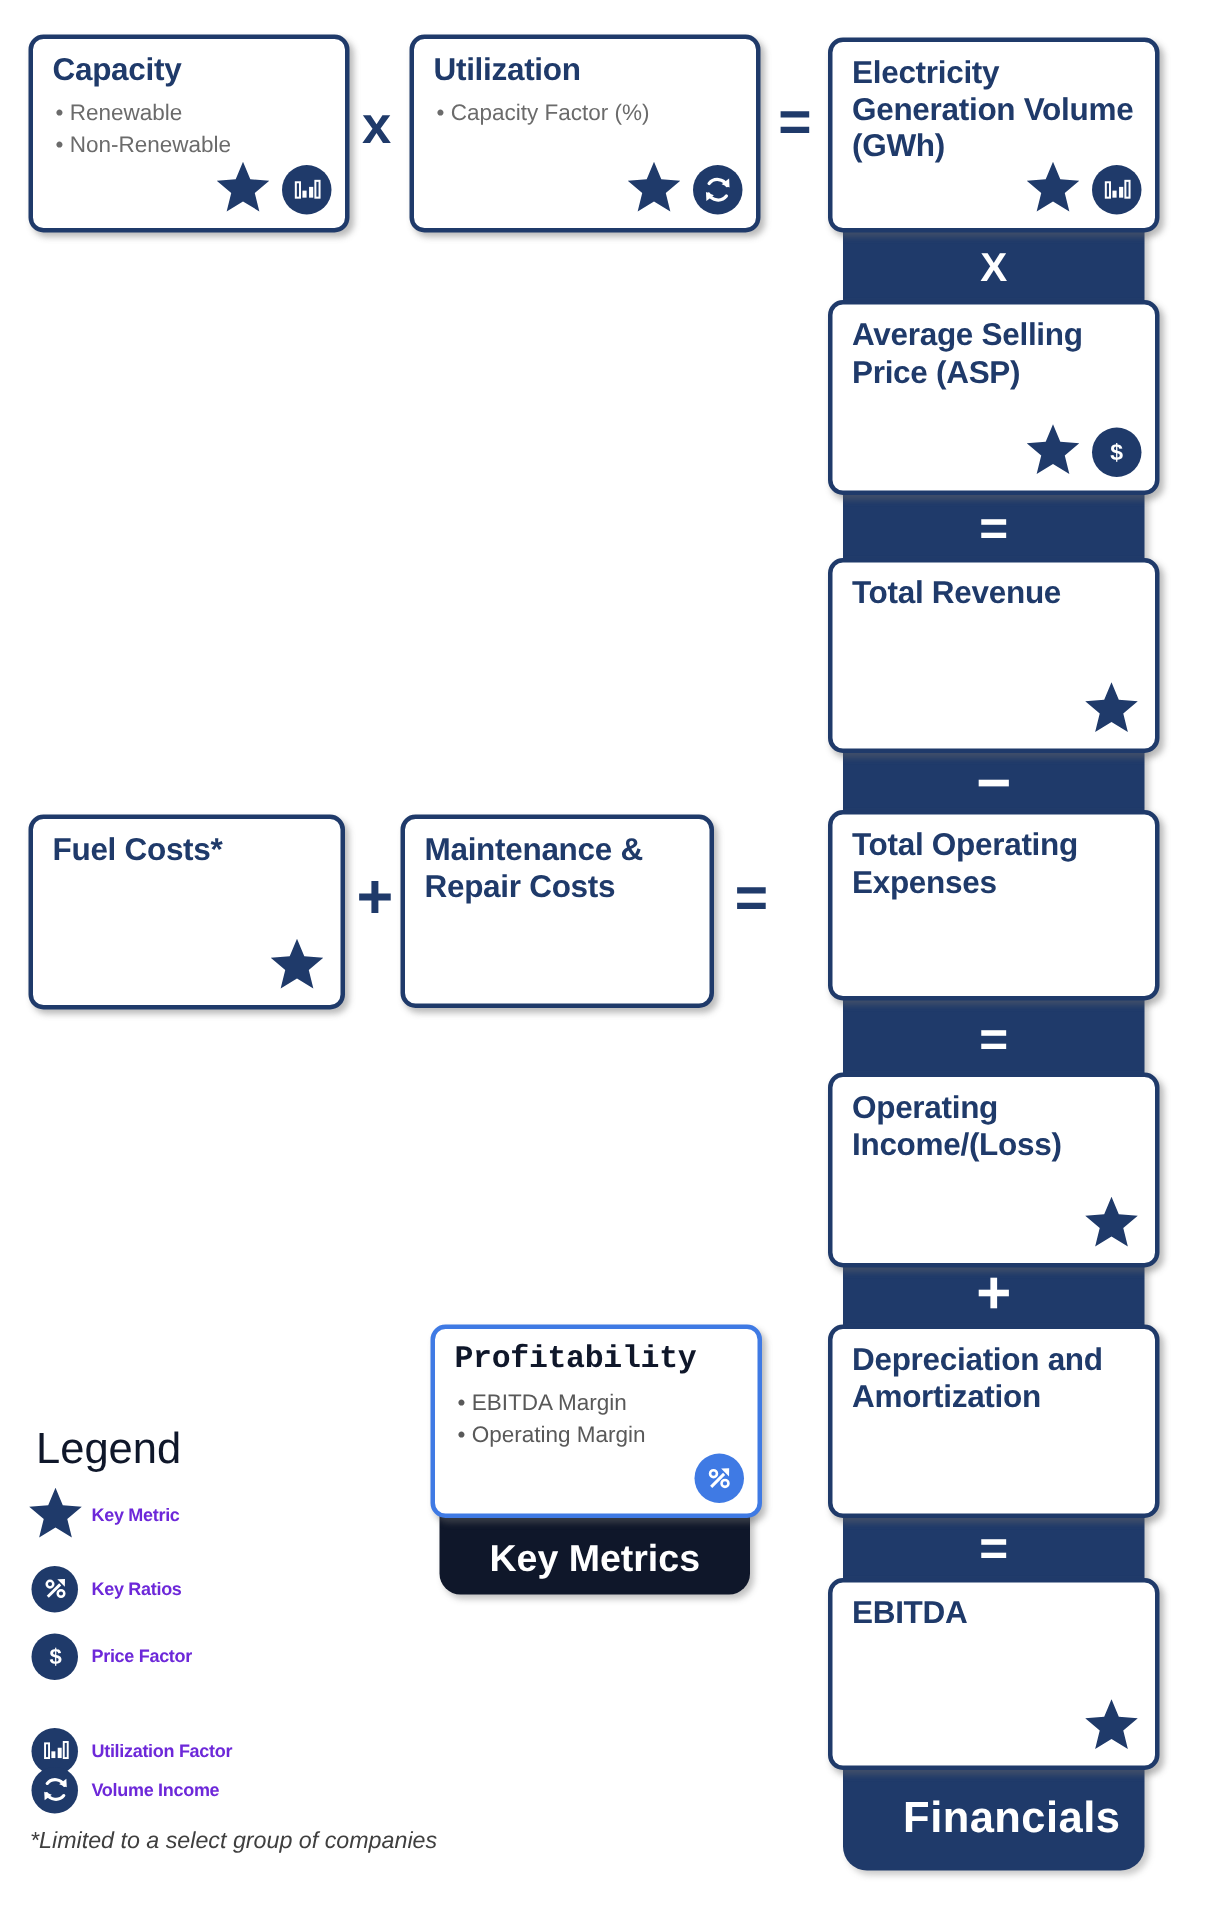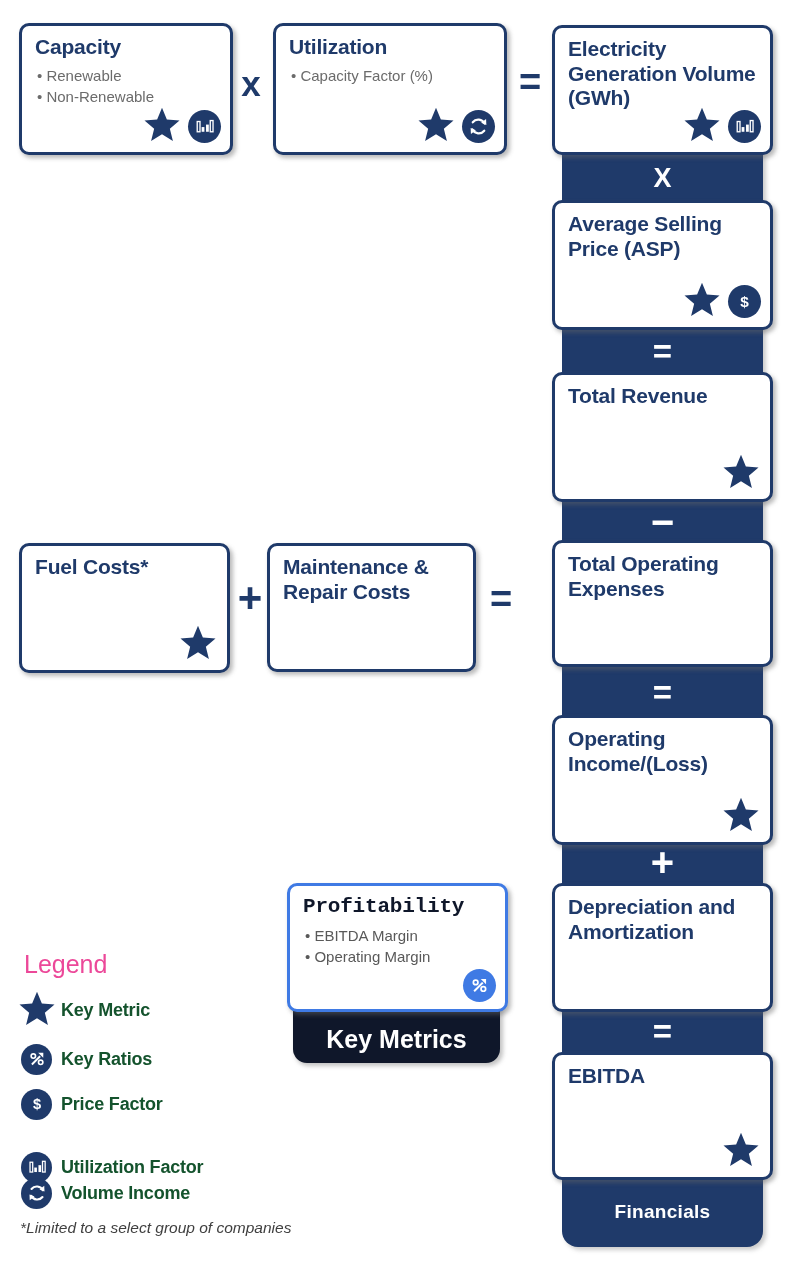--- a/index.html
+++ b/index.html
@@ -51,40 +51,40 @@
   .band-op{
     position:absolute;left:562px;width:201px;text-align:center;color:#fff;
     font-weight:800;z-index:2;line-height:40px;
   }
   #band-op-x{top:158px;font-size:27px;}
   #band-op-eq1{top:332px;font-size:33px;}
   #band-op-minus{top:502px;font-size:40px;}
   #band-op-eq2{top:673px;font-size:33px;}
   #band-op-plus{top:842px;font-size:40px;}
   #band-op-eq3{top:1012px;font-size:33px;}
-  #financials-label{top:1192px;font-size:19px;letter-spacing:.3px;}
+  #financials-label{top:1192px;font-size:29px;letter-spacing:.3px;padding-left:12px;}
   
   .inline-op{position:absolute;color:#1f3a6a;font-weight:800;text-align:center;z-index:3;}
   #op-x{left:236px;top:64px;width:30px;font-size:35px;}
   #op-eq-top{left:511px;top:61px;width:38px;font-size:38px;}
   #op-plus-mid{left:232px;top:574px;width:36px;font-size:42px;}
   #op-eq-mid{left:481px;top:578px;width:40px;font-size:38px;}
   
   #km-band{
     position:absolute;left:293px;top:985px;width:207px;height:78px;
     background:#0f172a;border-radius:0 0 14px 14px;z-index:1;
     box-shadow:2.5px 3px 4px rgba(105,105,105,.4);
     display:flex;align-items:flex-end;justify-content:center;
   }
   #km-band .label{color:#fff;font-weight:800;font-size:25px;padding-bottom:9px;}
   
-  #legend-heading{position:absolute;left:24px;top:950px;font-size:25px;color:#ec4899;z-index:3;}
+  #legend-heading{position:absolute;left:24px;top:950px;font-size:29px;color:#0f172a;z-index:3;}
   .legend-item{position:absolute;left:17px;height:38px;display:flex;align-items:center;z-index:3;}
   .legend-item .icon-slot{width:44px;display:flex;align-items:center;}
-  .legend-item .label{font-size:18px;font-weight:bold;color:#14532d;letter-spacing:-.2px;}
+  .legend-item .label{font-size:12px;font-weight:bold;color:#6d28d9;letter-spacing:-.2px;}
   .legend-item .circle-icon{width:31px;height:31px;margin-left:4px;}
   .legend-item .circle-icon svg{width:22px;height:22px;}
   #legend-item-0{top:991px;}
   #legend-item-1{top:1040px;}
   #legend-item-2{top:1085px;}
   #legend-item-3{top:1148px;}
   #legend-item-4{top:1174px;}
   #footnote{position:absolute;left:20px;top:1219px;font-size:15.5px;font-style:italic;color:#3f3f3f;z-index:3;}
 </style>
 </head>

